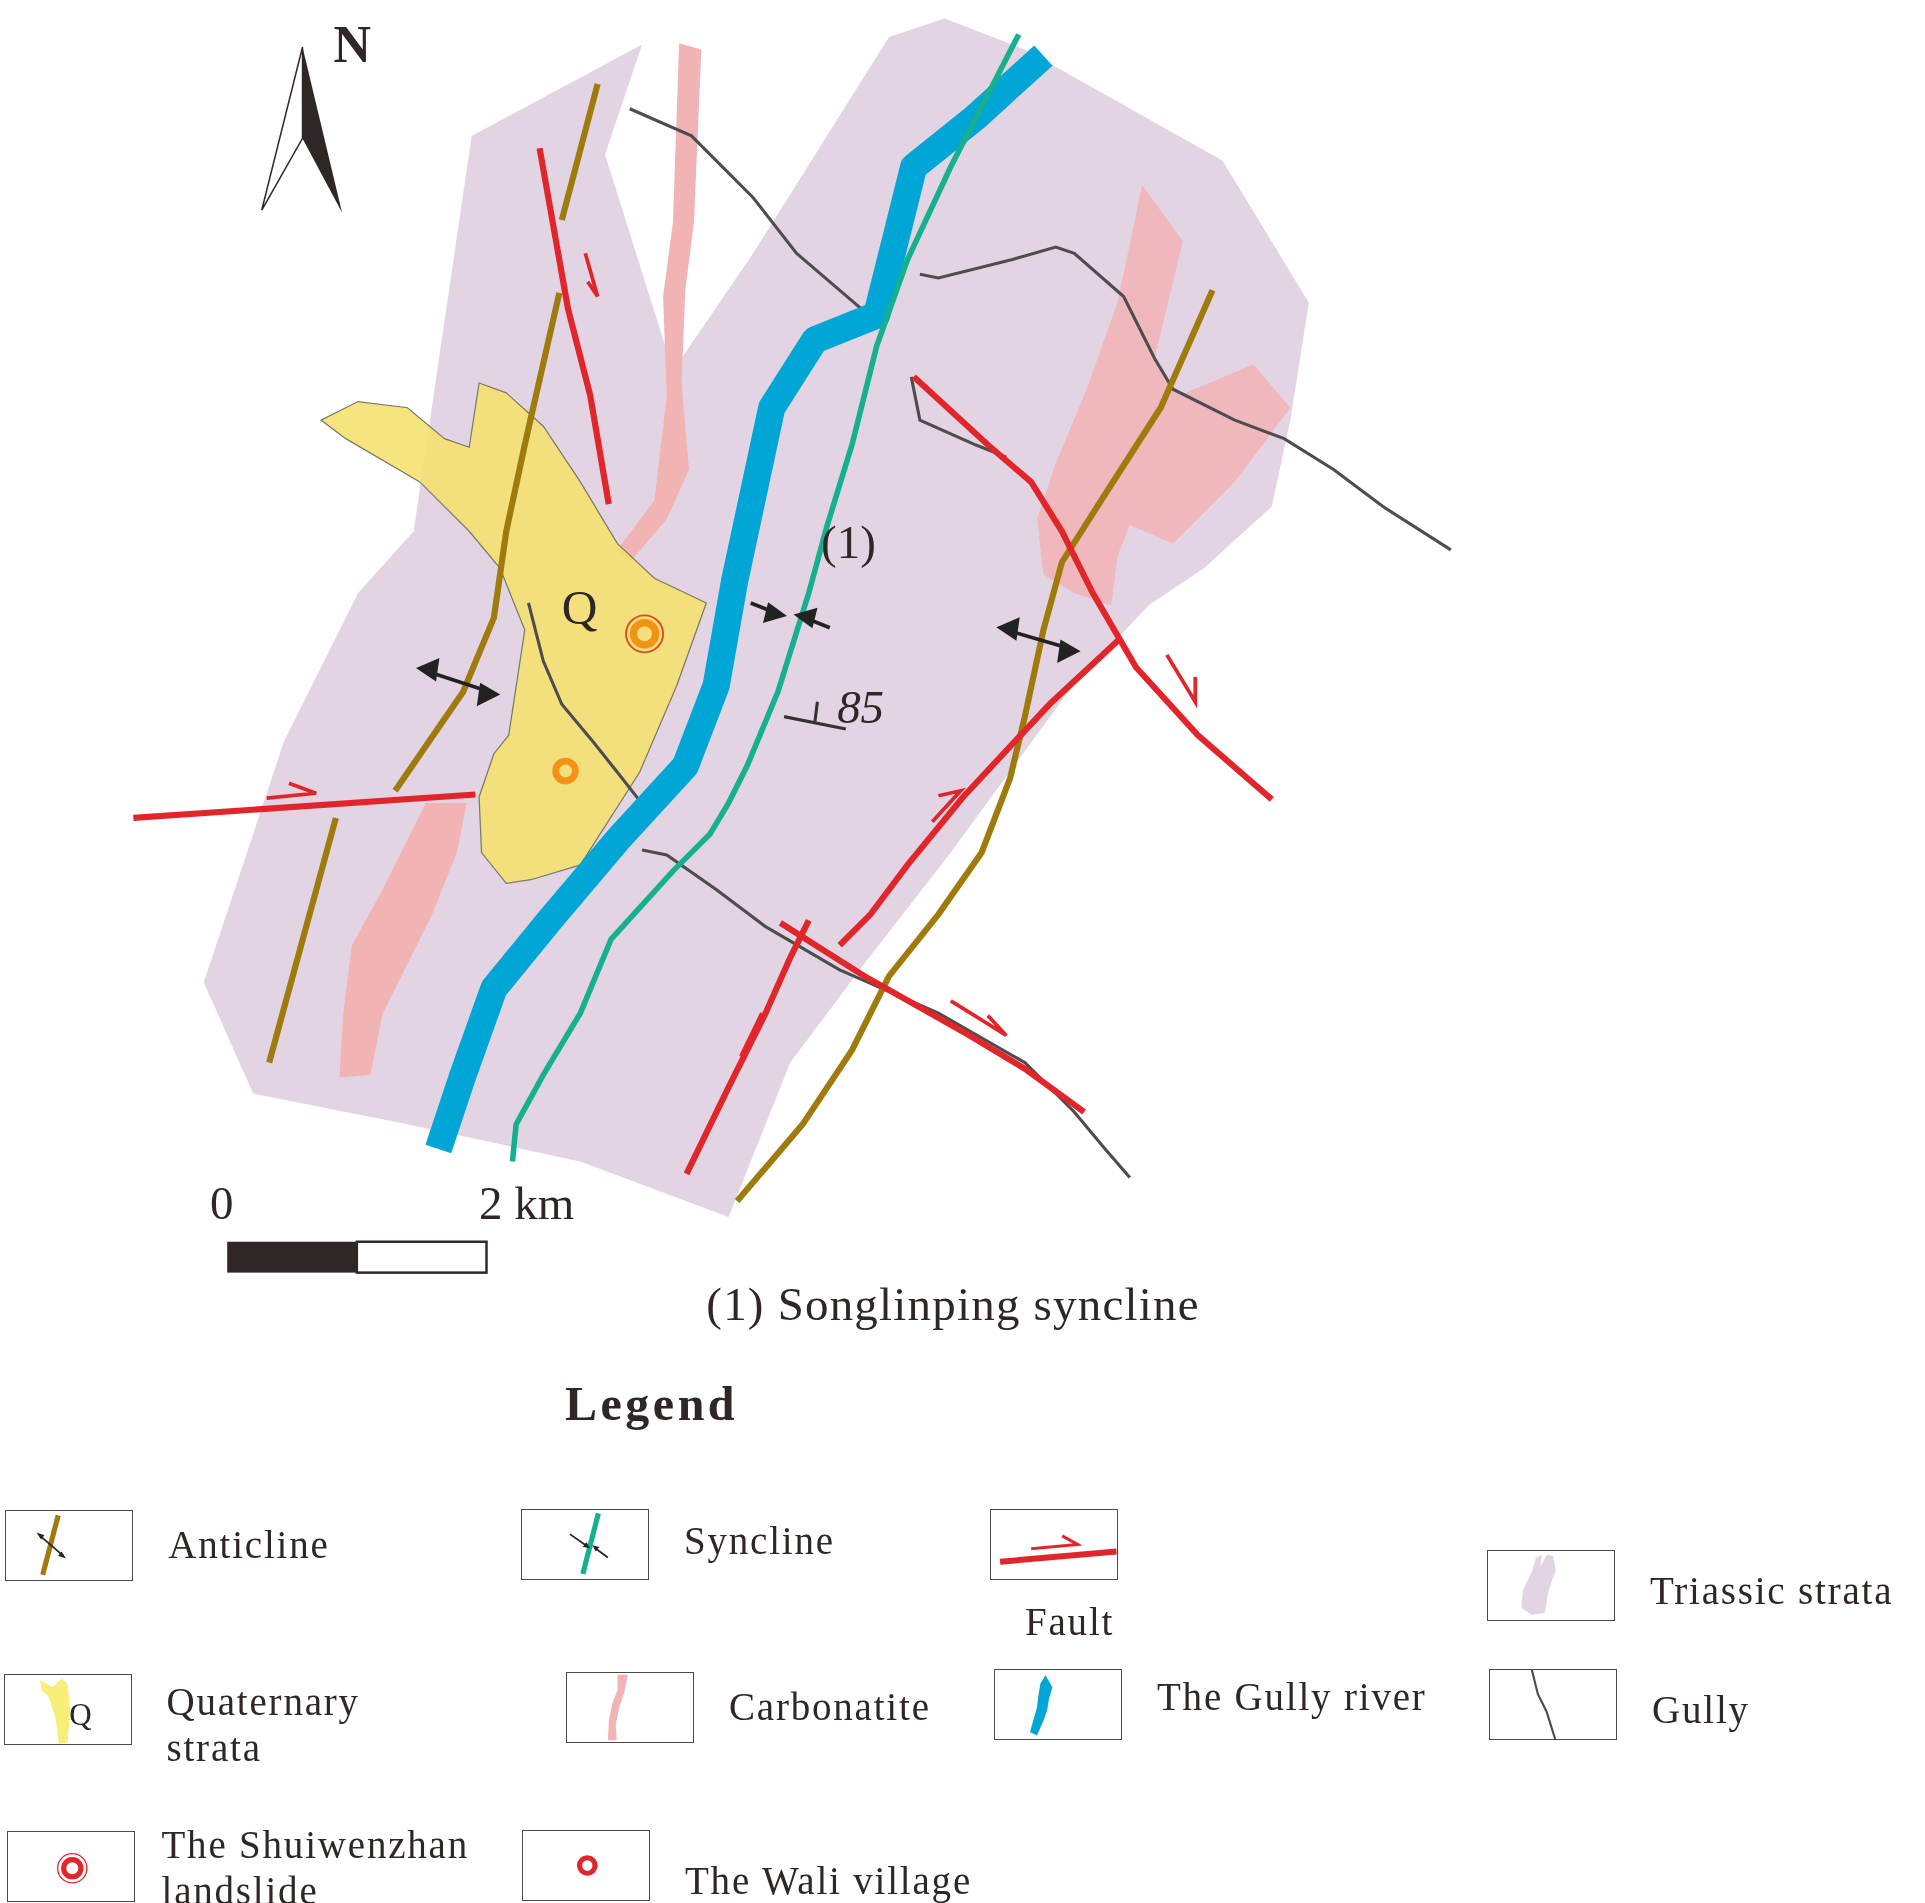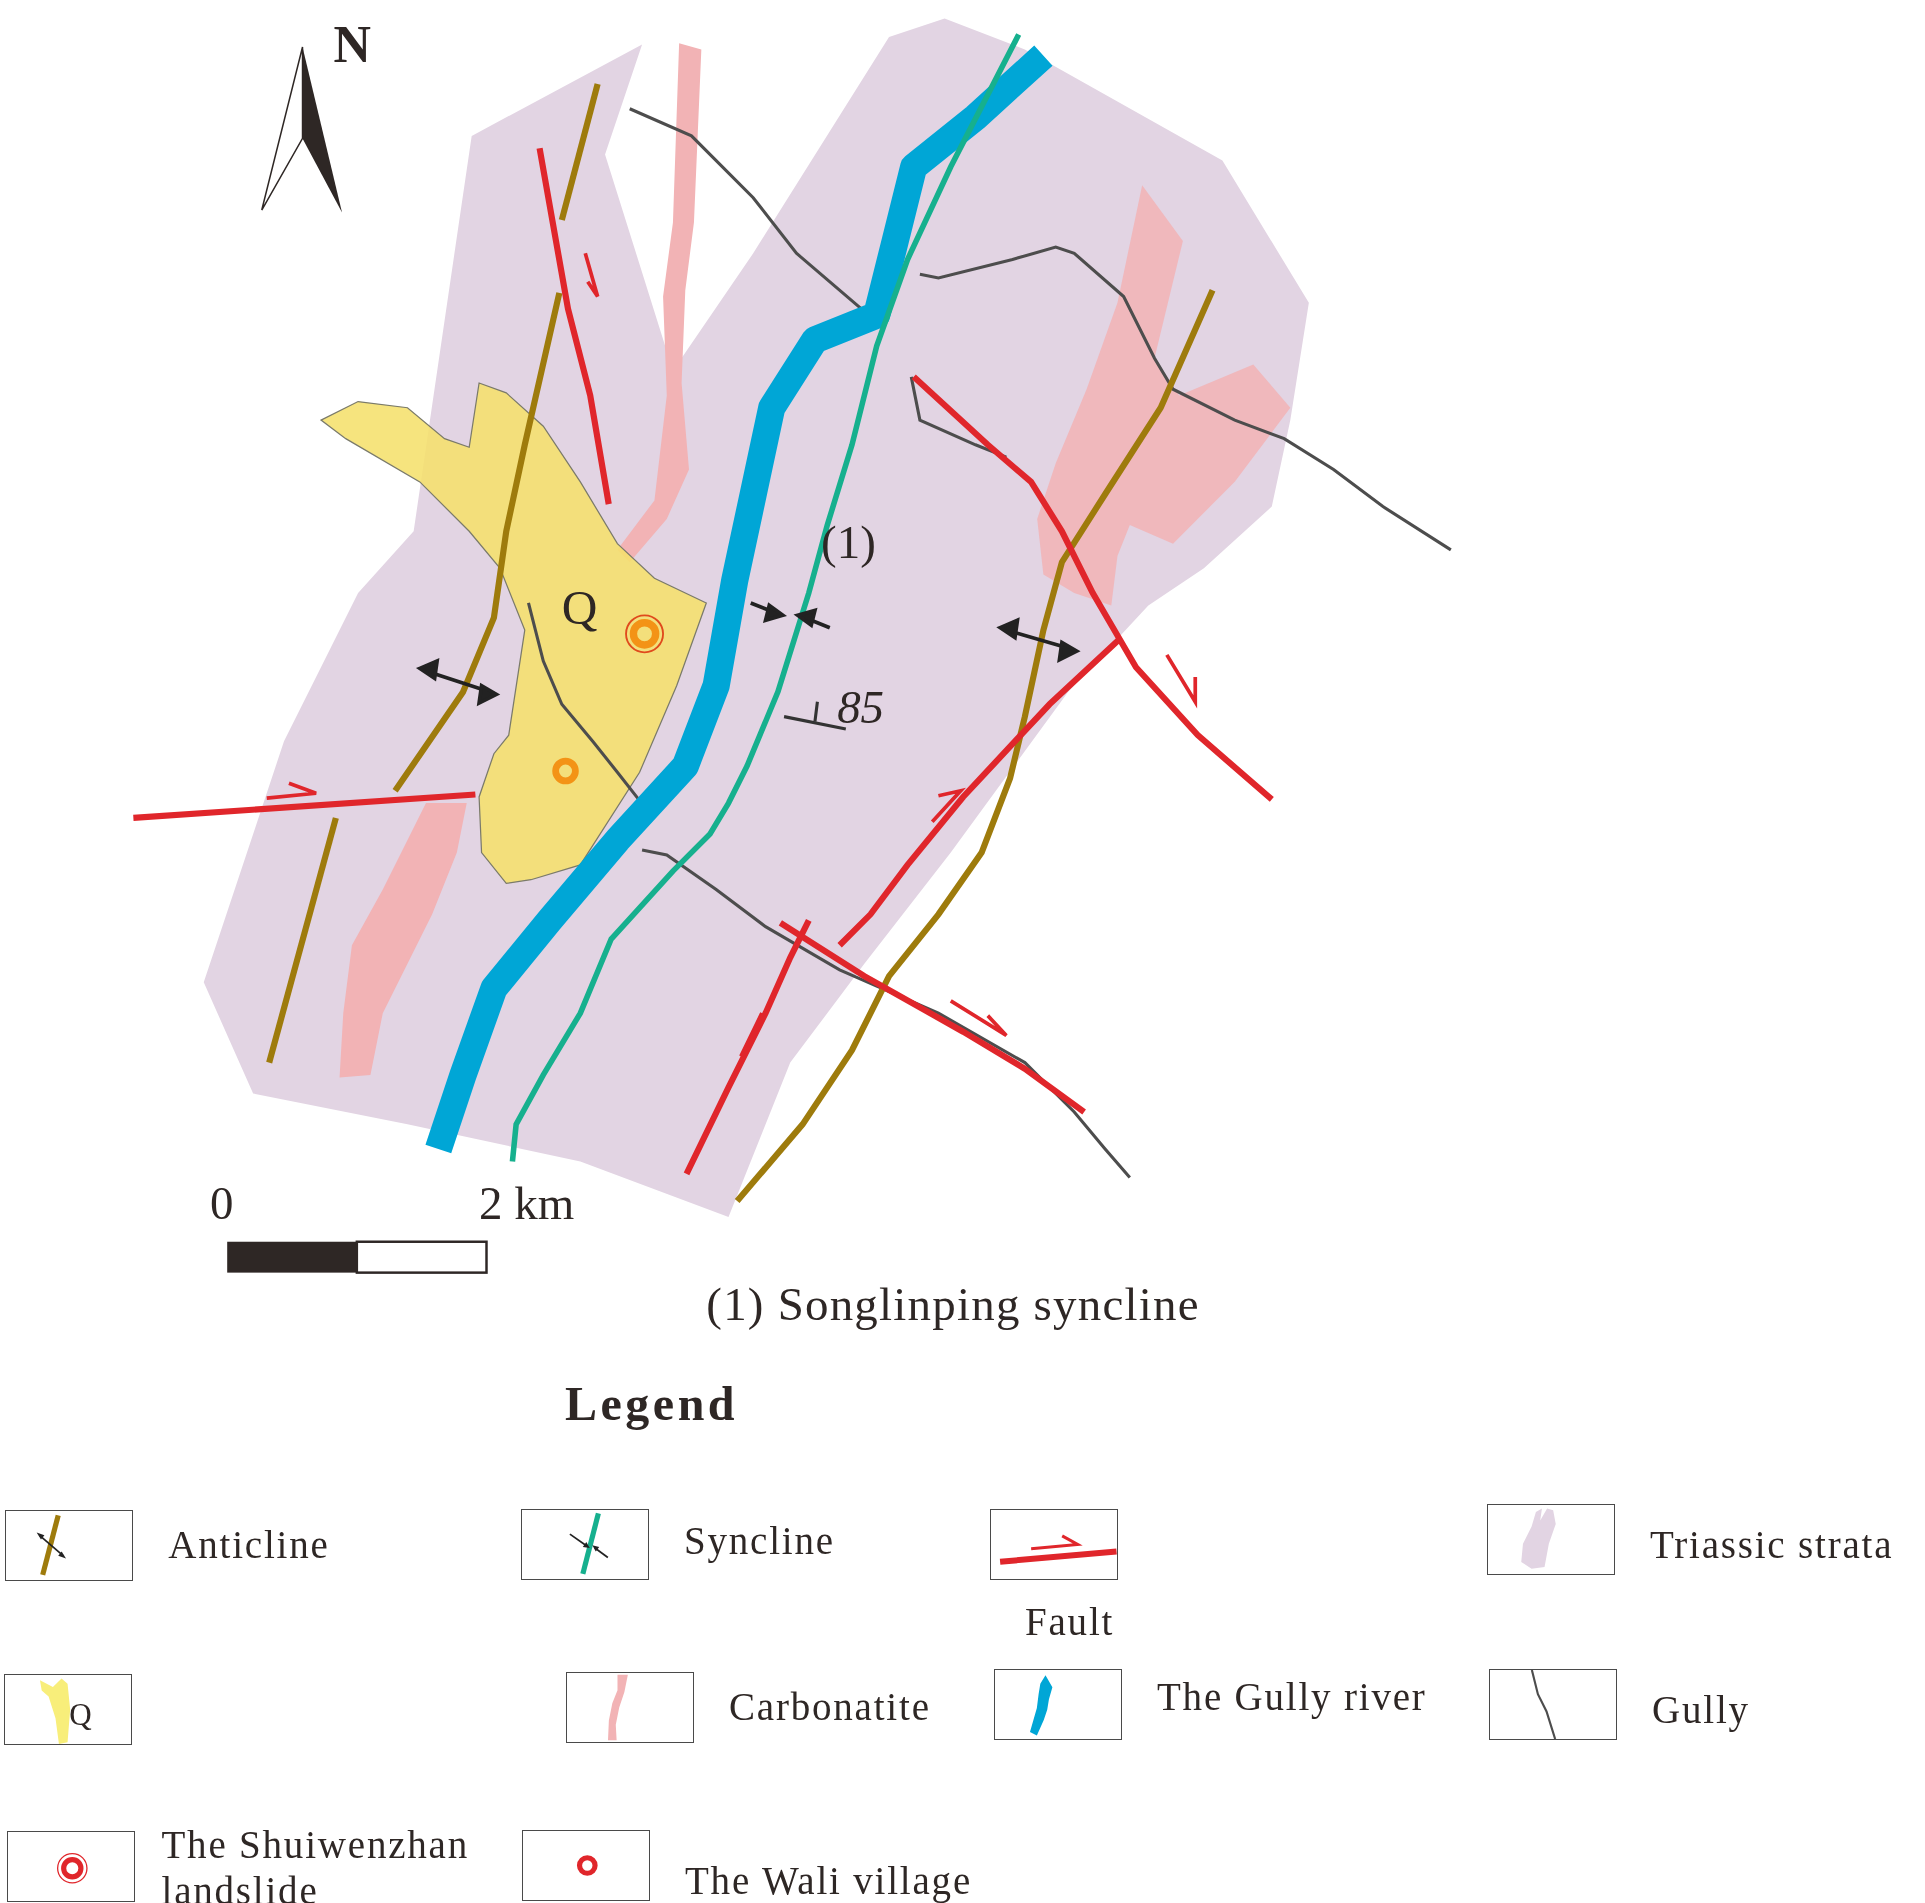--- a/index.html
+++ b/index.html
@@ -141,36 +141,38 @@
 <div class="legend-item" style="left:990px; top:1509px;flex-direction:column;">
   <div class="legend-box">
     <svg viewBox="0 0 145 80">
         <line x1="10" y1="60" x2="145" y2="48" stroke="#e0262b" stroke-width="7"></line>
       <path d="M46,45 L100,40 L82,30" fill="none" stroke="#e0262b" stroke-width="3.5"></path>
       </svg>
   </div>
   <div class="legend-label" style="margin-top:19.4px;">Fault</div>
 </div>
 
-<div class="legend-item" style="left:1487px; top:1504px;">
+<div class="legend-item" style="left:1487px; top:1550px;">
   <div class="legend-box">
     <svg viewBox="0 0 145 80">
         <path d="M55,8 L62,4 L60,18 L68,4 L75,6 L78,22 L70,45 L65,72 L50,74 L38,66 L40,45 L50,25 Z" fill="#e2d4e3"></path>
       </svg>
   </div>
   <div class="legend-label" style="margin-top:17.6px;">Triassic  strata</div>
 </div>
 
 <div class="legend-item" style="left:3.5px; top:1674px;">
   <div class="legend-box">
     <svg viewBox="0 0 145 80">
         <path d="M40,6 L55,14 L65,4 L72,10 L75,40 L72,78 L62,80 L58,50 L50,25 L42,18 Z" fill="#f8ee7a"></path>
       <text x="74" y="58" font-family="Liberation Serif, serif" font-size="36" fill="#2e2725">Q</text>
       </svg>
   </div>
+  <div class="legend-label" style="margin-top:5.3px;">Quaternary
+ strata</div>
 </div>
 
 <div class="legend-item" style="left:521px; top:1672px;margin-left:45px;">
   <div class="legend-box">
     <svg viewBox="0 0 145 80">
         <path d="M58,2 L70,2 L66,22 L60,40 L56,60 L57,78 L47,78 L48,55 L52,35 L58,20 Z" fill="#f2b3b5"></path>
       </svg>
   </div>
   <div class="legend-label" style="margin-top:12.4px;">Carbonatite</div>
 </div>

